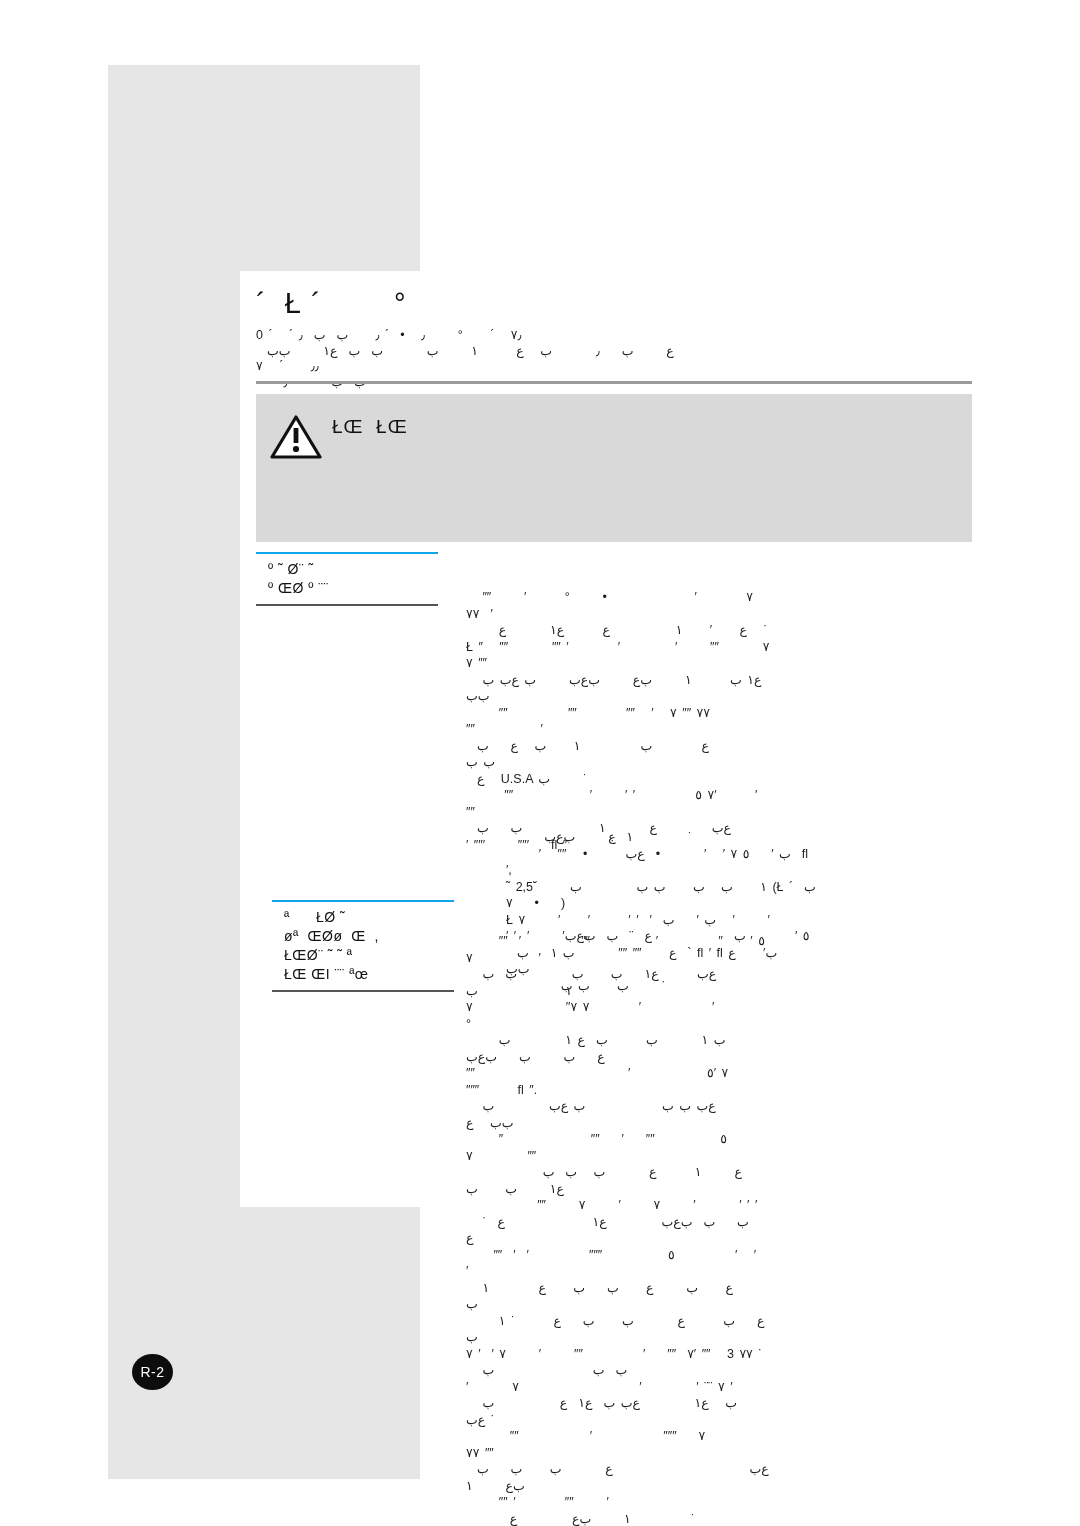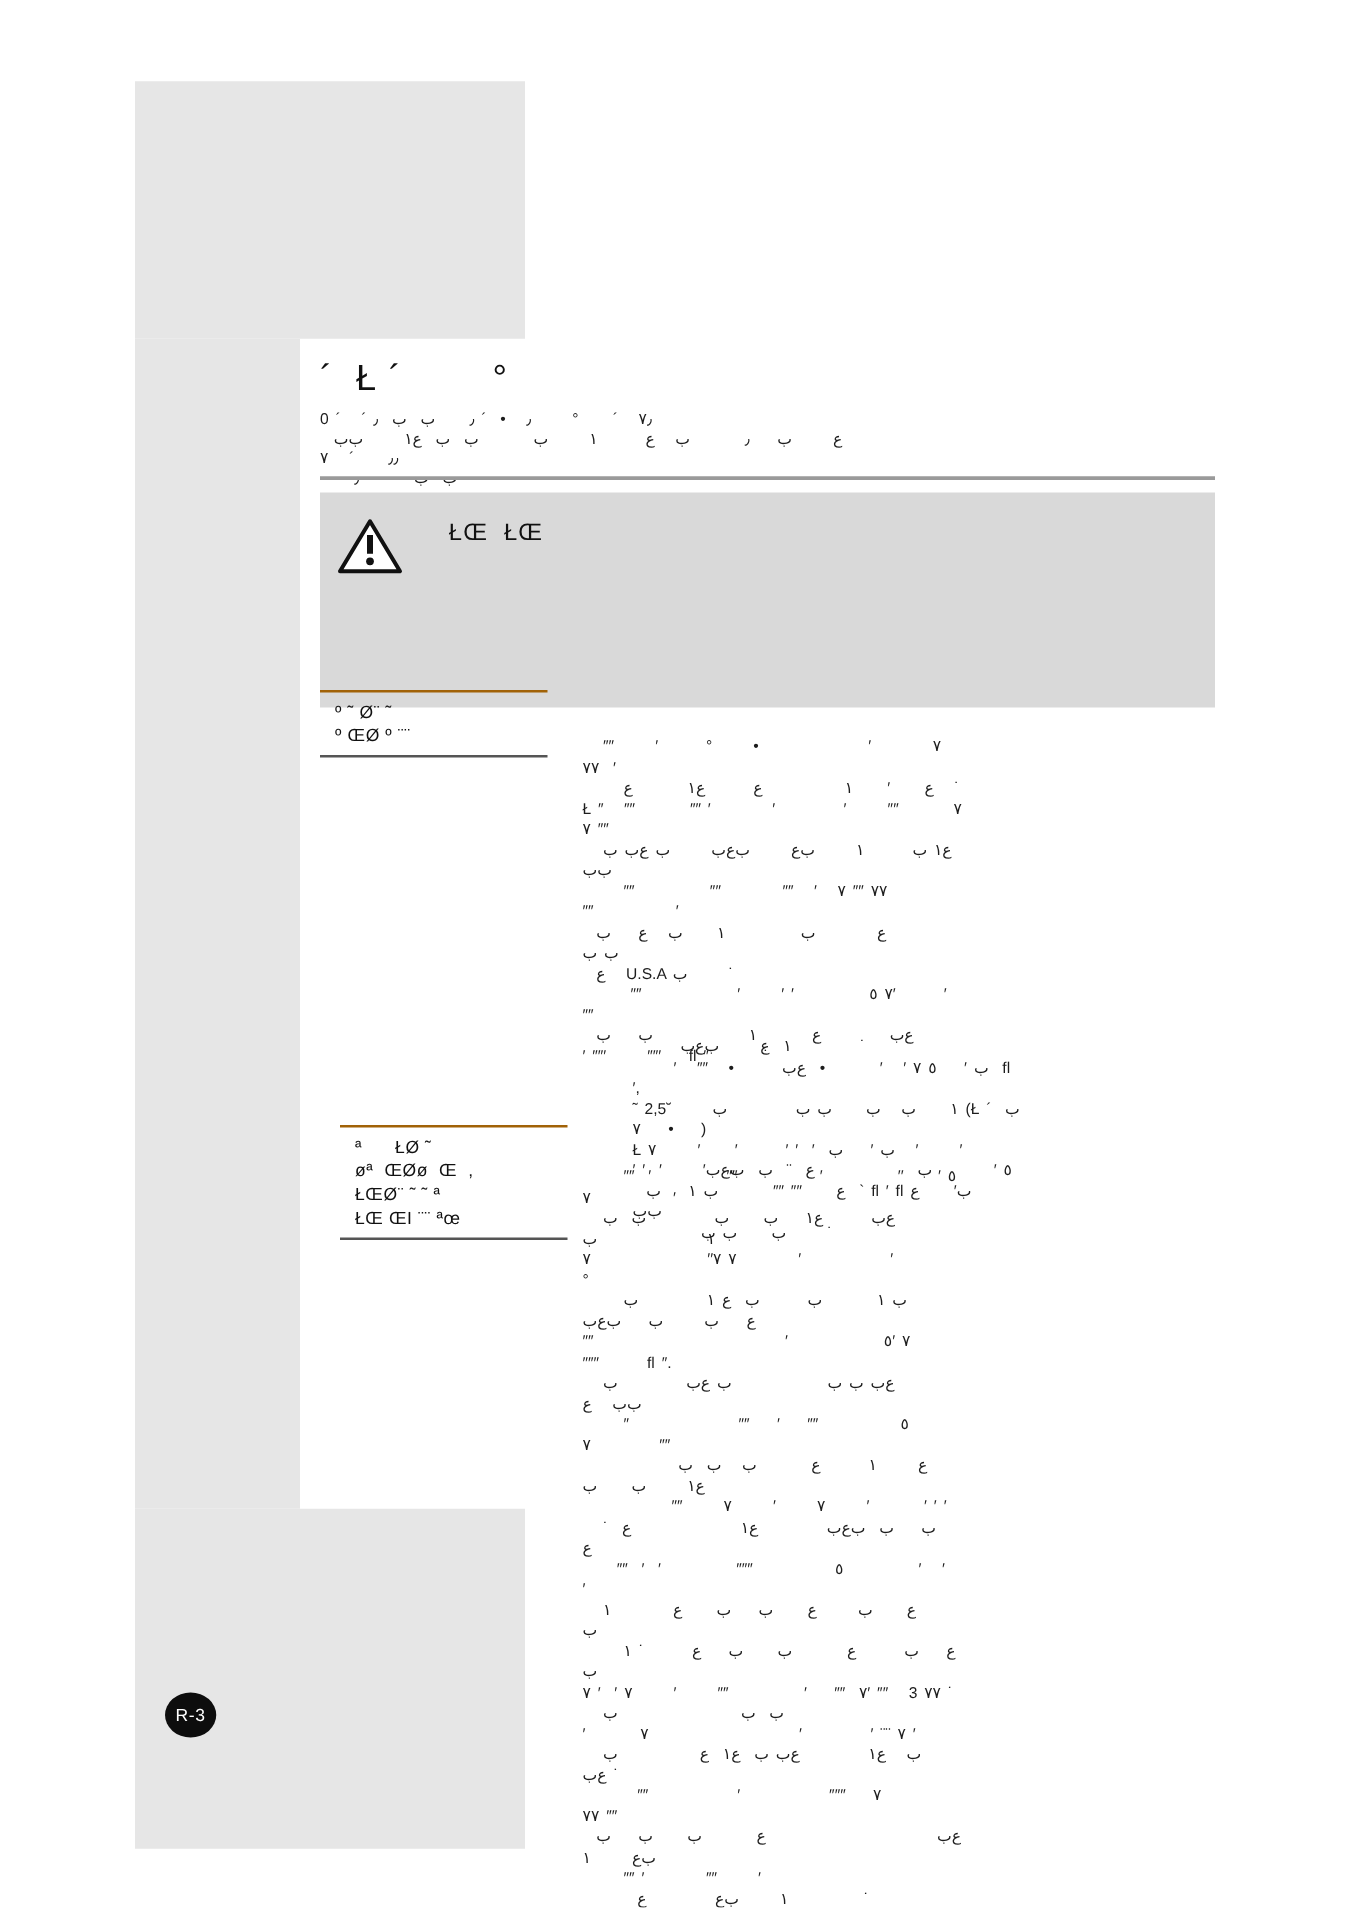--- a/index.html
+++ b/index.html
@@ -58,25 +58,24 @@
     height: 3px;
     background: #9a9a9a;
   }
 
   
   #warning-panel {
     position: absolute;
     left: 256px;
     top: 394px;
     width: 716px;
-    height: 172px;
+    height: 148px;
     background: #d9d9d9;
     display: flex;
     align-items: flex-start;
-    gap: 27px;
   }
   #warning-icon-wrap {
     width: 62px;
     margin: 20px 0 0 14px;
     flex: 0 0 auto;
   }
   #warning-icon-wrap svg { display: block; }
   #warning-heading {
     flex: 0 0 auto;
     width: 145px;
@@ -91,21 +90,21 @@
     margin: 22px 12px 0 0;
     font-size: 12.5px;
     line-height: 16px;
     word-spacing: 2px;
     white-space: pre-wrap;
     color: #1d1d1d;
   }
   .side-head {
     position: absolute;
     width: 170px;
-    border-top: 2px solid #a16207;
+    border-top: 2px solid #0ea5e9;
     border-bottom: 2px solid #555;
     padding: 6px 0 6px 12px;
     font-size: 14px;
     line-height: 19px;
     letter-spacing: 0.5px;
     color: #111;
     white-space: pre-wrap;
   }
   #side-head-1 { left: 256px; top: 552px; }
   #side-head-2 { left: 272px; top: 900px; }
@@ -223,13 +222,13 @@
         ″″             ′             ٧    ″″″                   ″″ ٧٧
   ﻉﺏ                         ﻉ        ﺏ     ﺏ    ﺏ   ﺏﻉ      ١
       ″″ ′         ″″      ′
         ١      ﺏﻉ          ﻉ           ˙
       ′      ٥ ′            ′            ′
    ﺏ ﺏ       ﻉ       •    ١          ﻉ                 ﺏﺏ
           ٧           ٧         ″″″         ″″′       ′٥
    ﺏ   ﻉ١    ﺏ       ﺏﻉ   ﺏ      ﻉ                  ﺏ                 ﺏ ˙</p>
 </div>
 
-<div id="page-badge">R-3</div>
+<div id="page-badge">R-2</div>
 
 </body></html>

